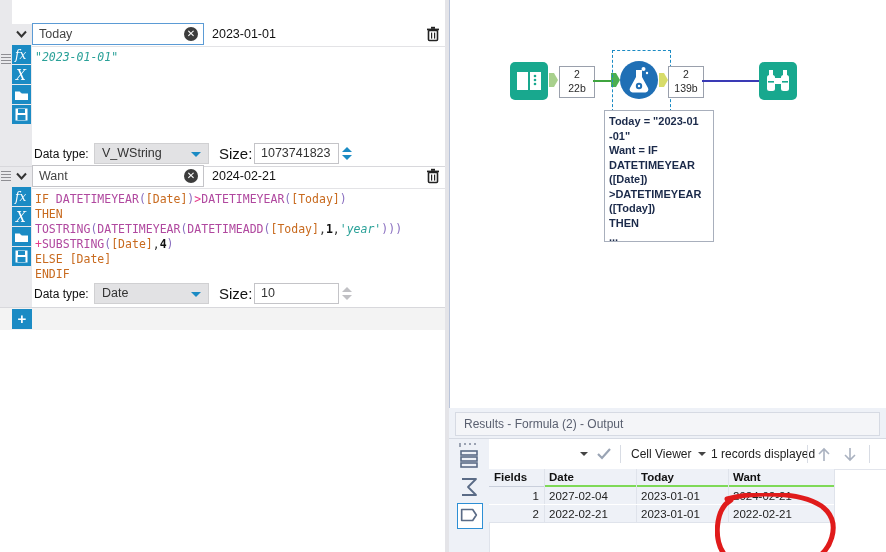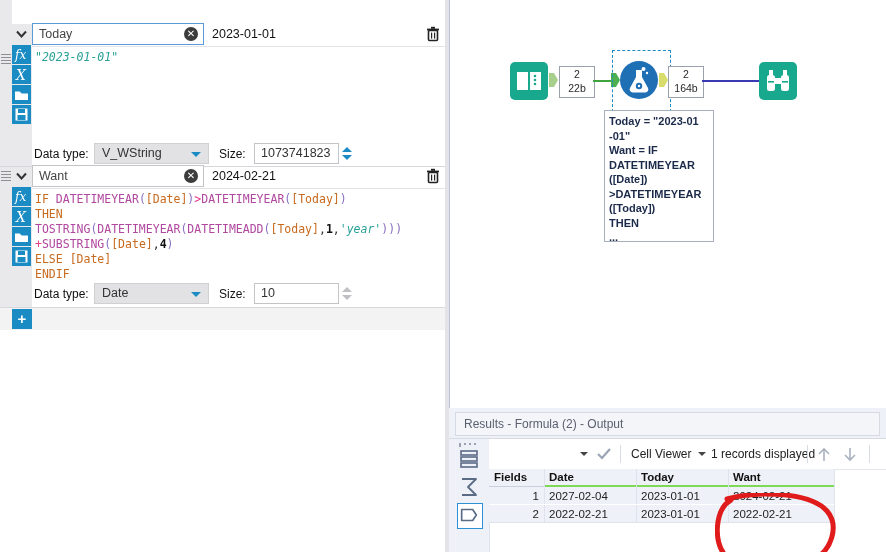--- a/index.html
+++ b/index.html
@@ -54,21 +54,21 @@
   .k-str{color:#2aa198;font-style:italic;}
   .k-plain{color:#333;}
   .k-paren{color:#8a6fc0;}
 
   .dtrow{position:absolute;left:32px;height:22px;}
   .dt-lab{position:absolute;left:2px;top:0;line-height:22px;font-size:12px;color:#111;}
   .dt-sel{position:absolute;left:62px;top:0;width:115px;height:21px;background:#e2e2e4;border:1px solid #d0d0d2;
      box-sizing:border-box;font-size:12.5px;line-height:19px;padding-left:7px;color:#333;}
   .dt-arrow{position:absolute;right:7px;top:8px;width:0;height:0;border-left:5px solid transparent;
      border-right:5px solid transparent;border-top:5px solid #1b8bc4;}
-  .sz-lab{position:absolute;left:187px;top:0;line-height:22px;font-size:12px;color:#111;}
+  .sz-lab{position:absolute;left:187px;top:0;line-height:22px;font-size:15px;color:#111;}
   .sz-box{position:absolute;left:222px;top:0;width:85px;height:21px;box-sizing:border-box;background:#fff;
      border:1px solid #c4c4c8;font-size:12.5px;line-height:19px;padding-left:6px;color:#333;}
   .spin{position:absolute;left:307px;top:0;width:17px;height:21px;}
   .spin .up,.spin .dn{position:absolute;left:3px;width:0;height:0;border-left:5px solid transparent;border-right:5px solid transparent;}
   .spin .up{top:4px;border-bottom:5px solid #1b8bc4;}
   .spin .dn{top:12px;border-top:5px solid #1b8bc4;}
   .spin.dim .up{border-bottom-color:#c0c0c4;}
   .spin.dim .dn{border-top-color:#c0c0c4;}
 
   .row-sep{position:absolute;left:0;width:445px;height:1px;background:#d8d8dc;}
@@ -331,21 +331,21 @@
       </div>
     </div>
     <div class="arrowcap" style="left:209px;top:73px;">
       <svg width="9" height="14" viewBox="0 0 9 14">
           <path d="M0 0 h5 l4 7 l-4 7 H0z" fill="#d7dc6a"></path>
         </svg>
     </div>
 
     <div class="conn-box" style="left:218px;top:66px;">
       <div>2</div>
-      <div>164b</div>
+      <div>139b</div>
     </div>
     <div class="wire" style="left:252px;top:80px;width:70px;background:#3a3ab5;"></div>
     <div class="arrowcap" style="left:320px;top:73px;">
       <svg width="9" height="14" viewBox="0 0 9 14">
           <path d="M0 0 h5 l4 7 l-4 7 H0z" fill="#a8d08d"></path>
         </svg>
     </div>
 
     <div class="node" style="left:309px;top:62px;">
       <div class="node-ico">

